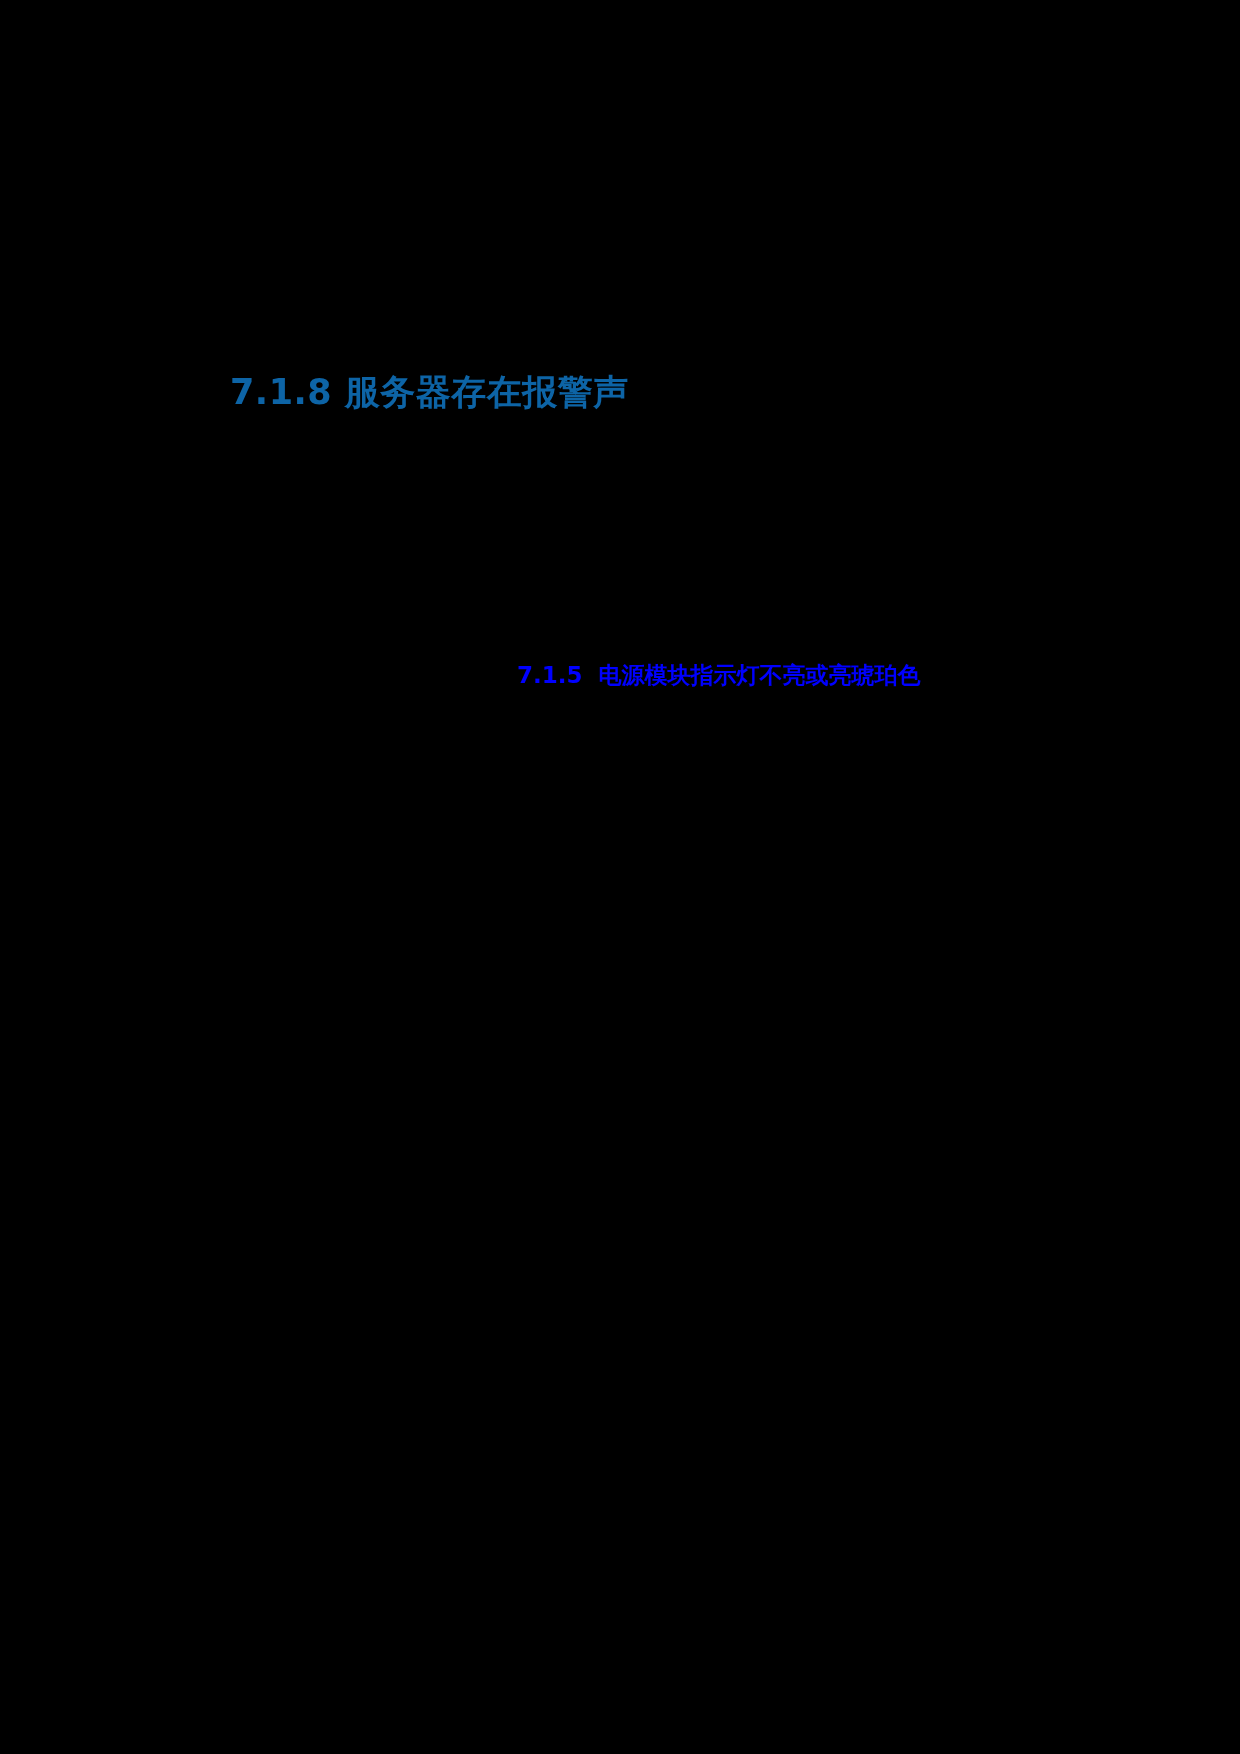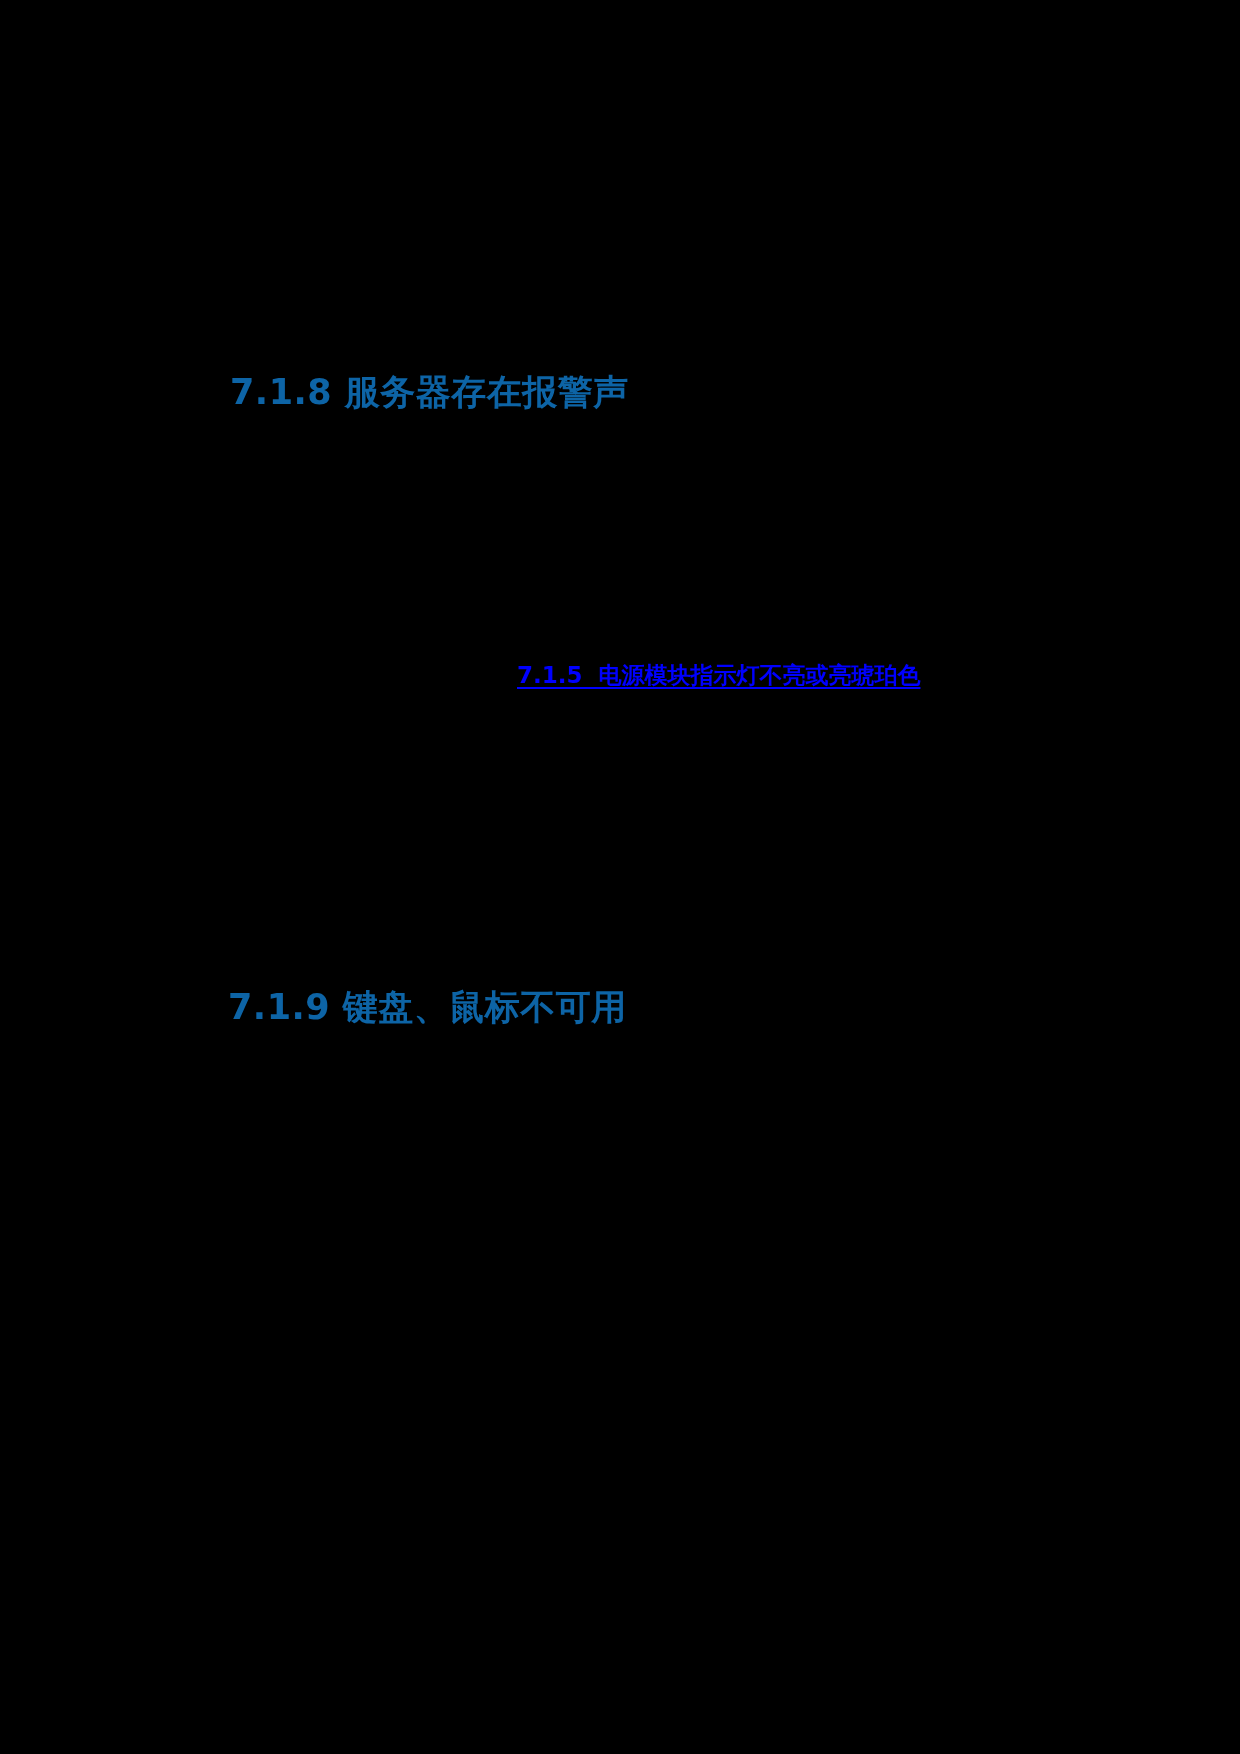--- a/index.html
+++ b/index.html
@@ -37,31 +37,29 @@
     top: 958px;
   }
   .xref-link {
     position: absolute;
     left: 517px;
     top: 663px;
     color: #0000ff;
     font-weight: bold;
     font-size: 23px;
     line-height: 1.1;
-    text-decoration: underline;
     text-decoration-color: #0000ff;
     text-underline-offset: 4px;
     white-space: pre;
     cursor: pointer;
   }
 </style>
 </head>
 <body>
 
 <div class="page">
 
   <h2 class="section-heading heading-718">7.1.8 服务器存在报警声</h2>
 
   <a class="xref-link">7.1.5  电源模块指示灯不亮或亮琥珀色</a>
 
-  <h2 class="section-heading heading-719">7.1.9 键盘、鼠标不可用</h2>
 
 </div>
 
 </body></html>

